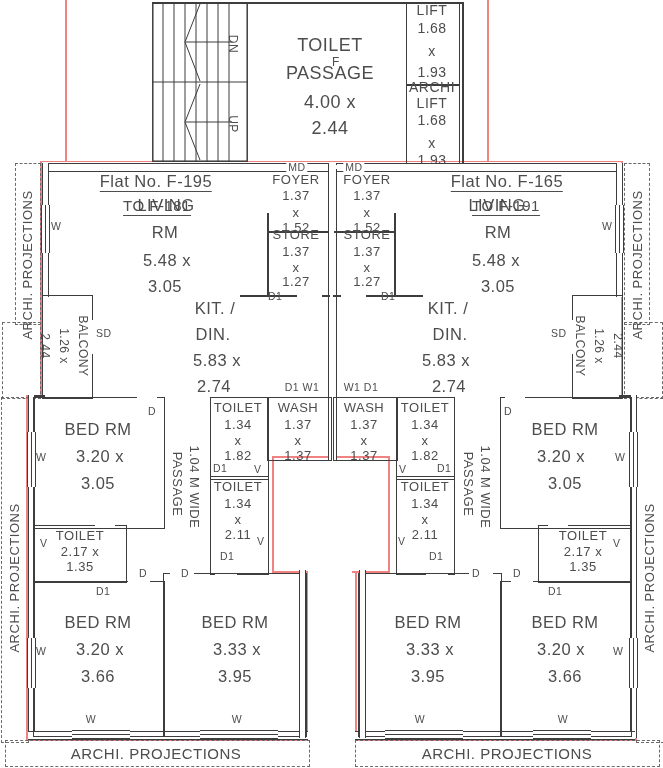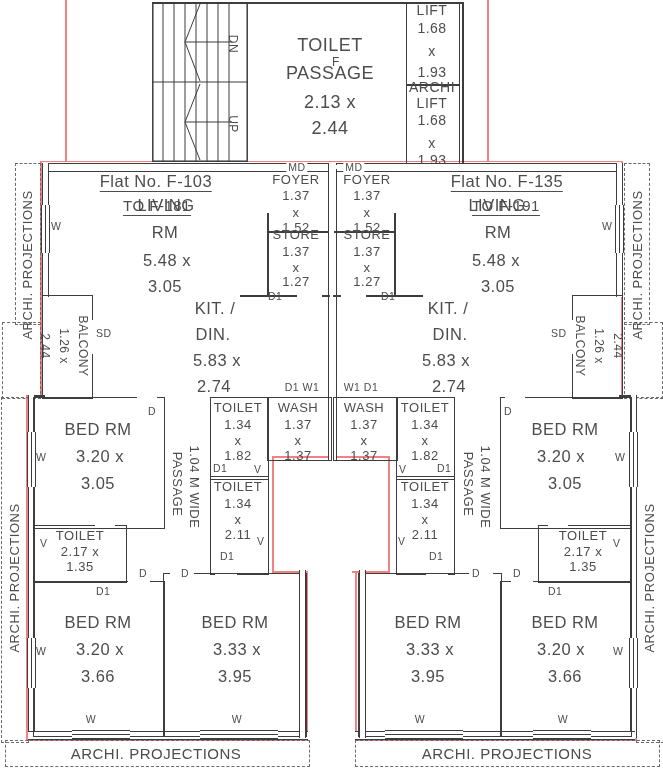--- a/index.html
+++ b/index.html
@@ -83,21 +83,21 @@
       <polyline points="48,82 33,120 48,158" fill="none"></polyline>
     </g>
   </svg>
   <div class="t f12 r90" style="left:233px;top:44px">DN</div>
   <div class="t f12 r90" style="left:233px;top:124px">UP</div>
   <div class="wall" style="left:152px;top:2px;width:310px;height:1.5px"></div>
 
   <div class="t f18 tc" style="left:330px;top:36px">TOILET</div>
   <div class="t f18 tc" style="left:330px;top:64px">PASSAGE</div>
   <div class="t f12" style="left:332px;top:56px">F</div>
-  <div class="t f18 tc" style="left:330px;top:93px">2.13 x</div>
+  <div class="t f18 tc" style="left:330px;top:93px">4.00 x</div>
   <div class="t f18 tc" style="left:330px;top:119px">2.44</div>
 
   <div class="room" style="left:406px;top:2px;width:52px;height:82px"></div>
   <div class="room" style="left:406px;top:84px;width:52px;height:80px"></div>
   <div class="wall" style="left:462px;top:2px;width:1.5px;height:161px"></div>
   <div class="t f14 tc" style="left:432px;top:3px">LIFT</div>
   <div class="t f14 tc" style="left:432px;top:21px">1.68</div>
   <div class="t f14 tc" style="left:432px;top:44px">x</div>
   <div class="t f14 tc" style="left:432px;top:65px">1.93</div>
   <div class="t f14 tc" style="left:432px;top:80px">ARCHI</div>
@@ -166,21 +166,21 @@
   <div class="gap" style="left:548px;top:524px;width:20px;height:4px"></div>
   <div class="room" style="left:500px;top:581px;width:130px;height:154px"></div>
   <div class="gap" style="left:511px;top:580px;width:22px;height:4px"></div>
   <div class="winv" style="left:629px;top:638px;width:6.5px;height:50px"></div>
   <div class="room" style="left:358px;top:573px;width:142px;height:162px"></div>
   <div class="gap" style="left:469px;top:572px;width:24px;height:4px"></div>
   <div class="winh" style="left:533px;top:730px;width:58px;height:6.5px"></div>
   <div class="winh" style="left:385px;top:730px;width:78px;height:6.5px"></div>
   <div class="dwv" style="left:359px;top:570px;width:5px;height:168px"></div>
 
-  <div class="t f17 tc" style="left:156px;top:173px"><span class="ul">Flat No. F-103</span></div>
+  <div class="t f17 tc" style="left:156px;top:173px"><span class="ul">Flat No. F-195</span></div>
   <div class="t f15 tc" style="left:157px;top:198px"><span class="ul">TO F-181</span></div>
   <div class="t f17 tc" style="left:166px;top:197px">LIVING</div>
   <div class="t f17 tc" style="left:165px;top:224px">RM</div>
   <div class="t f17 tc" style="left:167px;top:252px">5.48 x</div>
   <div class="t f17 tc" style="left:165px;top:278px">3.05</div>
   <div class="t f17 tc" style="left:215px;top:300px">KIT. /</div>
   <div class="t f17 tc" style="left:213px;top:326px">DIN.</div>
   <div class="t f17 tc" style="left:217px;top:352px">5.83 x</div>
   <div class="t f17 tc" style="left:214px;top:378px">2.74</div>
   <div class="t f13 tc" style="left:296px;top:173px">FOYER</div>
@@ -237,21 +237,21 @@
   <div class="t f17 tc" style="left:98px;top:614px">BED RM</div>
   <div class="t f17 tc" style="left:100px;top:641px">3.20 x</div>
   <div class="t f17 tc" style="left:98px;top:668px">3.66</div>
   <div class="t f11" style="left:36px;top:646px">W</div>
   <div class="t f11 tc" style="left:91px;top:714px">W</div>
   <div class="t f17 tc" style="left:235px;top:614px">BED RM</div>
   <div class="t f17 tc" style="left:237px;top:641px">3.33 x</div>
   <div class="t f17 tc" style="left:235px;top:668px">3.95</div>
   <div class="t f11 tc" style="left:237px;top:714px">W</div>
 
-  <div class="t f17 tc" style="left:507px;top:173px"><span class="ul">Flat No. F-135</span></div>
+  <div class="t f17 tc" style="left:507px;top:173px"><span class="ul">Flat No. F-165</span></div>
   <div class="t f15 tc" style="left:506px;top:198px"><span class="ul">TO F-191</span></div>
   <div class="t f17 tc" style="left:497px;top:197px">LIVING</div>
   <div class="t f17 tc" style="left:498px;top:224px">RM</div>
   <div class="t f17 tc" style="left:496px;top:252px">5.48 x</div>
   <div class="t f17 tc" style="left:498px;top:278px">3.05</div>
   <div class="t f17 tc" style="left:448px;top:300px">KIT. /</div>
   <div class="t f17 tc" style="left:450px;top:326px">DIN.</div>
   <div class="t f17 tc" style="left:446px;top:352px">5.83 x</div>
   <div class="t f17 tc" style="left:449px;top:378px">2.74</div>
   <div class="t f13 tc" style="left:367px;top:173px">FOYER</div>

